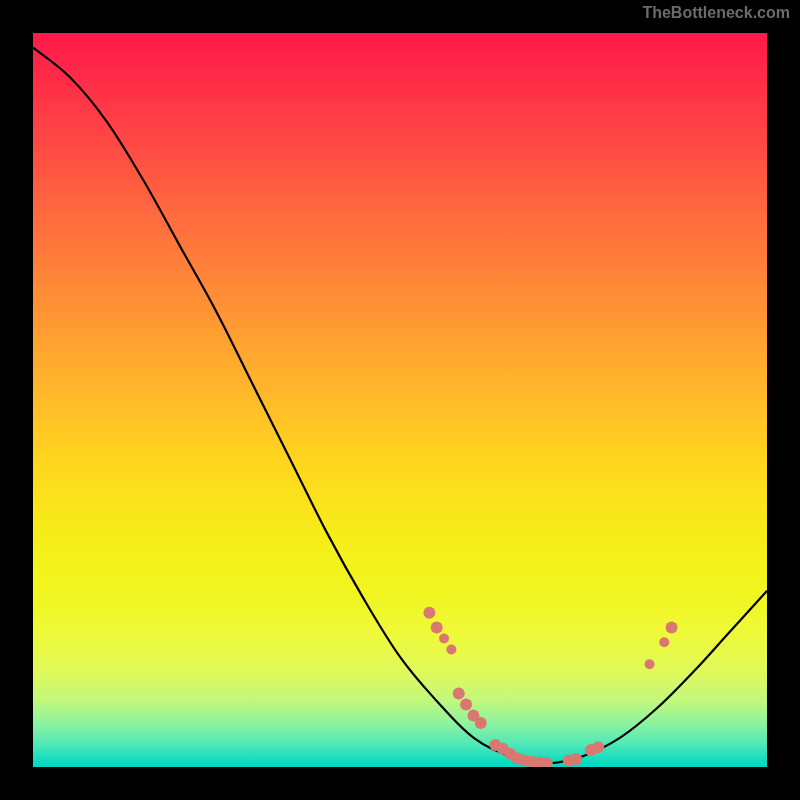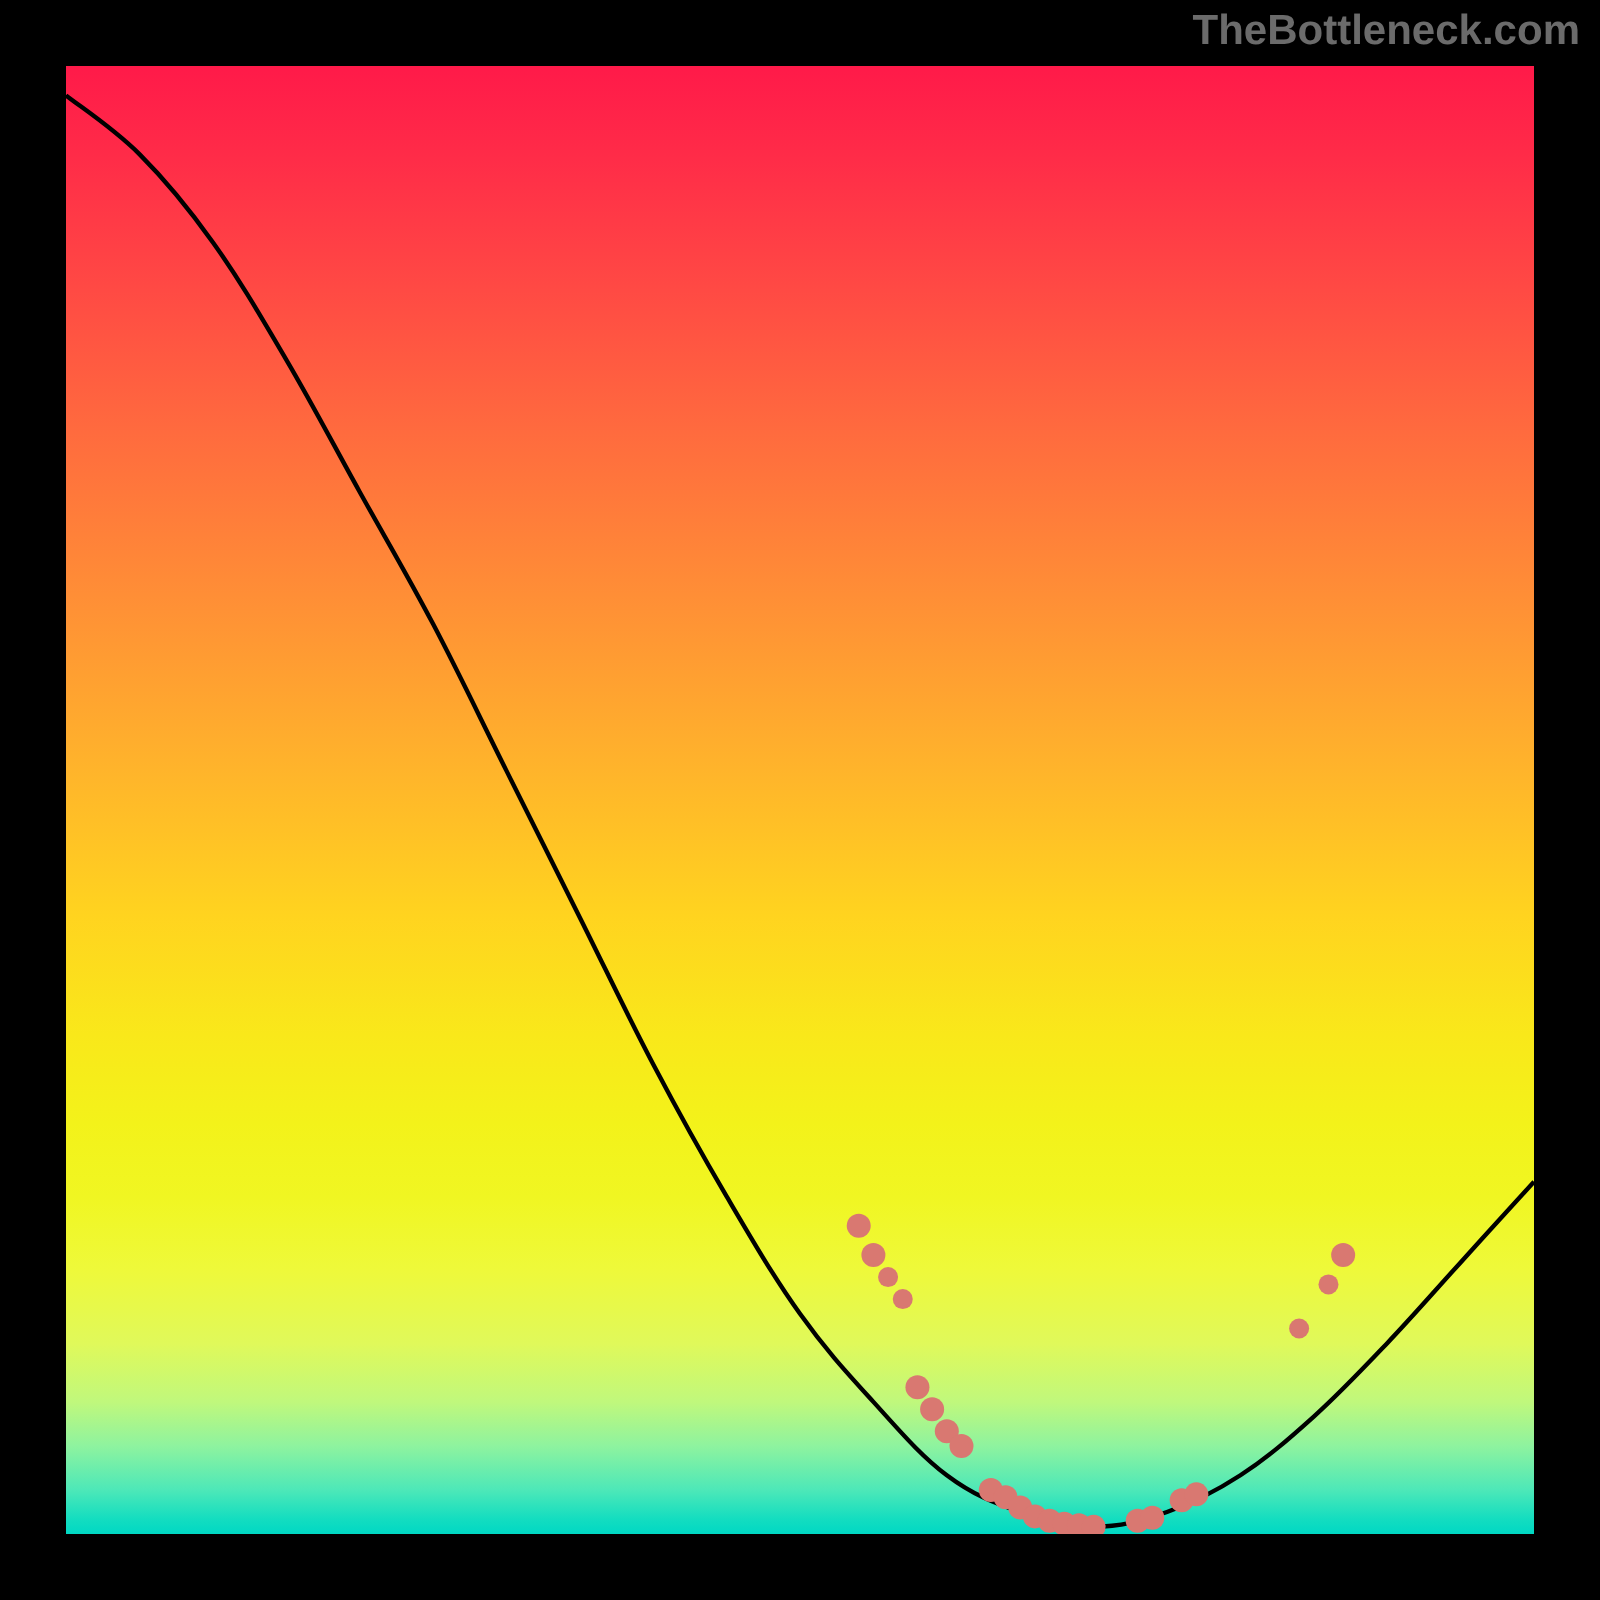--- a/index.html
+++ b/index.html
@@ -8,21 +8,21 @@
     position: relative;
     width: 800px;
     height: 800px;
     background: #000;
   }
   .watermark {
     position: absolute;
     top: 4px;
     right: 10px;
     font-family: Arial, Helvetica, sans-serif;
-    font-size: 21px;
+    font-size: 16px;
     font-weight: bold;
     color: #6b6b6b;
     z-index: 10;
   }
   .plot-area {
     position: absolute;
     left: 33px;
     top: 33px;
     width: 734px;
     height: 734px;

